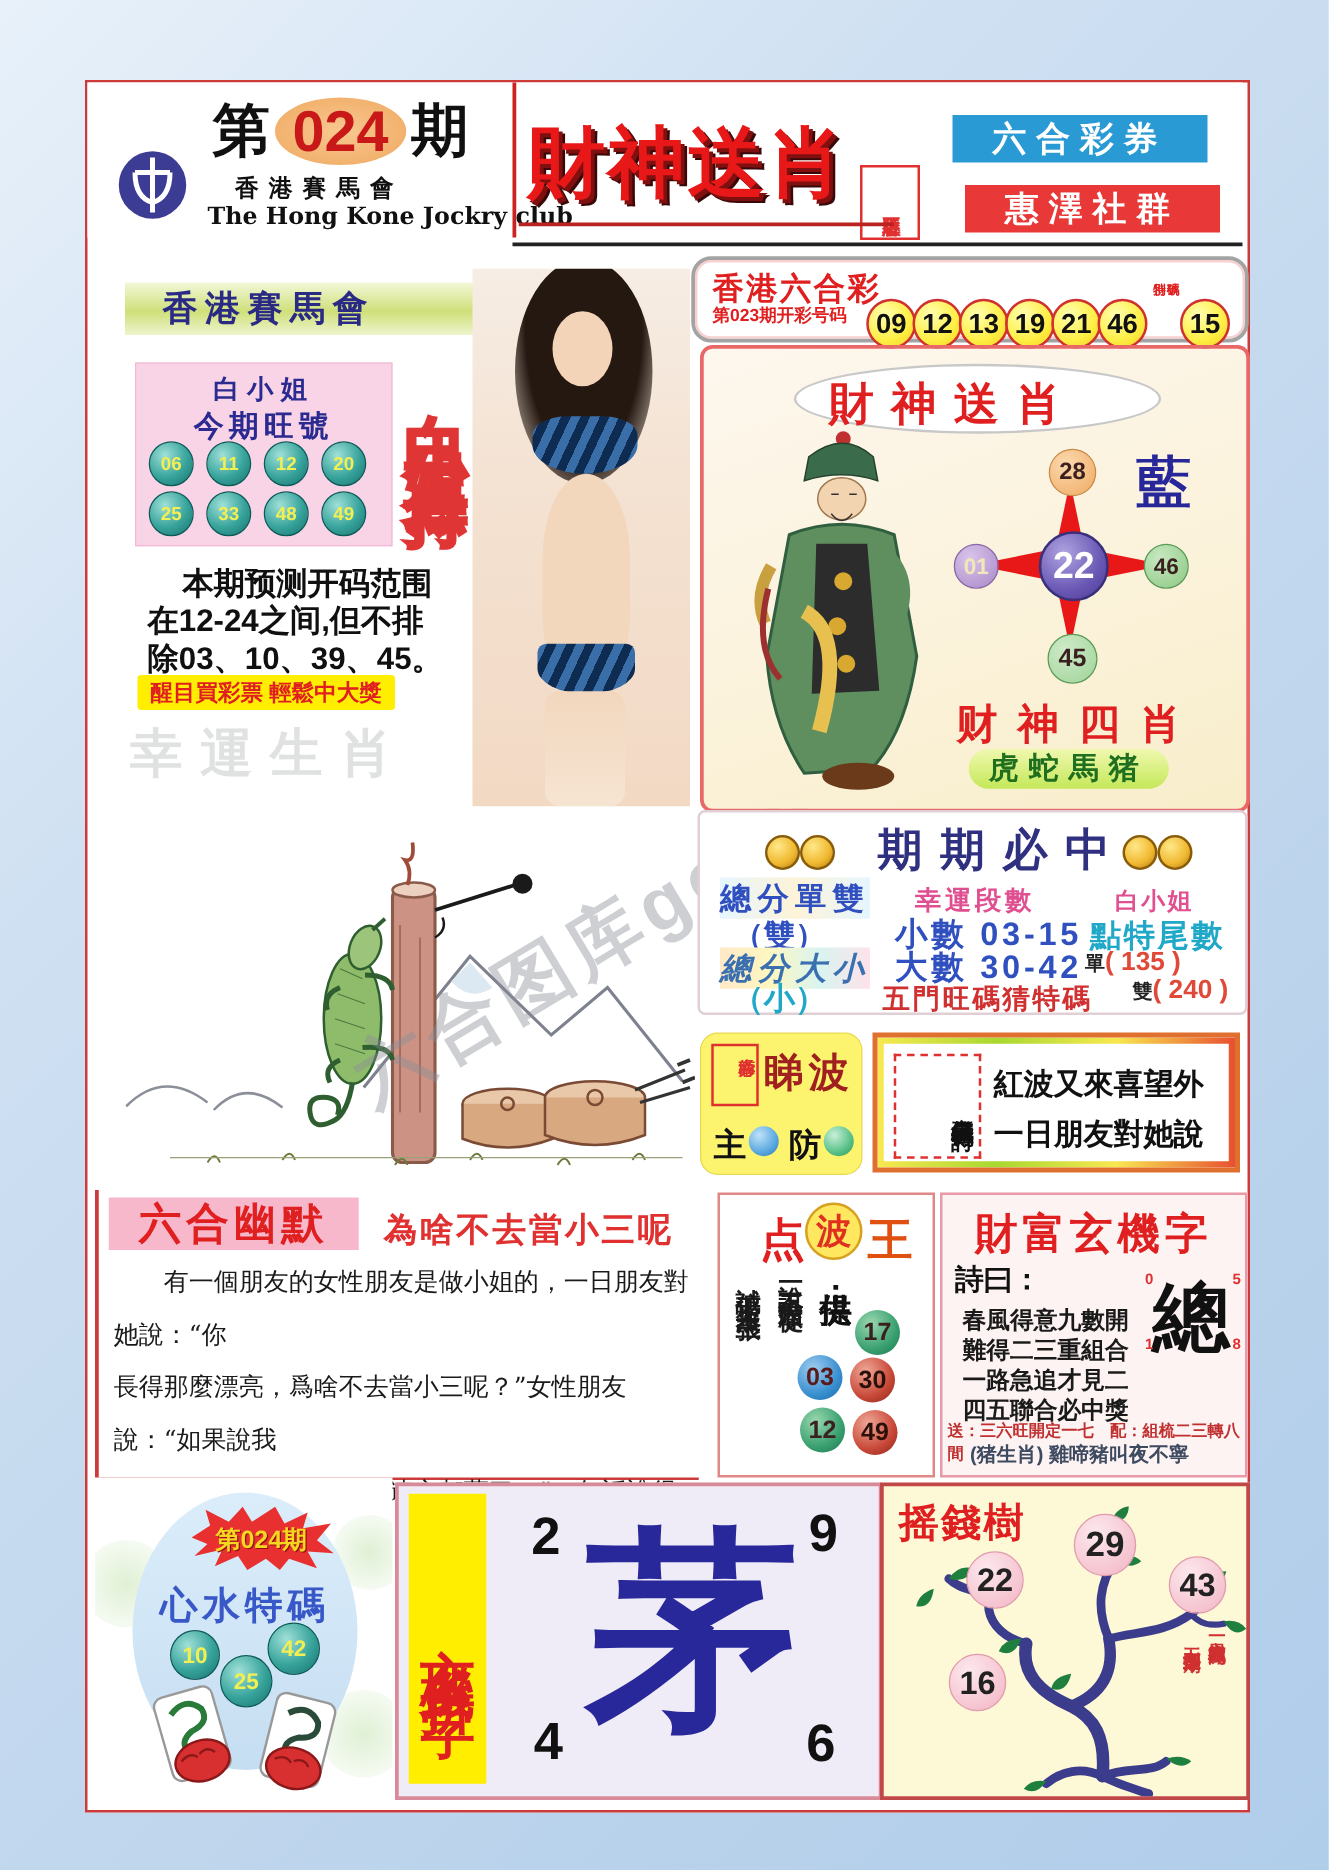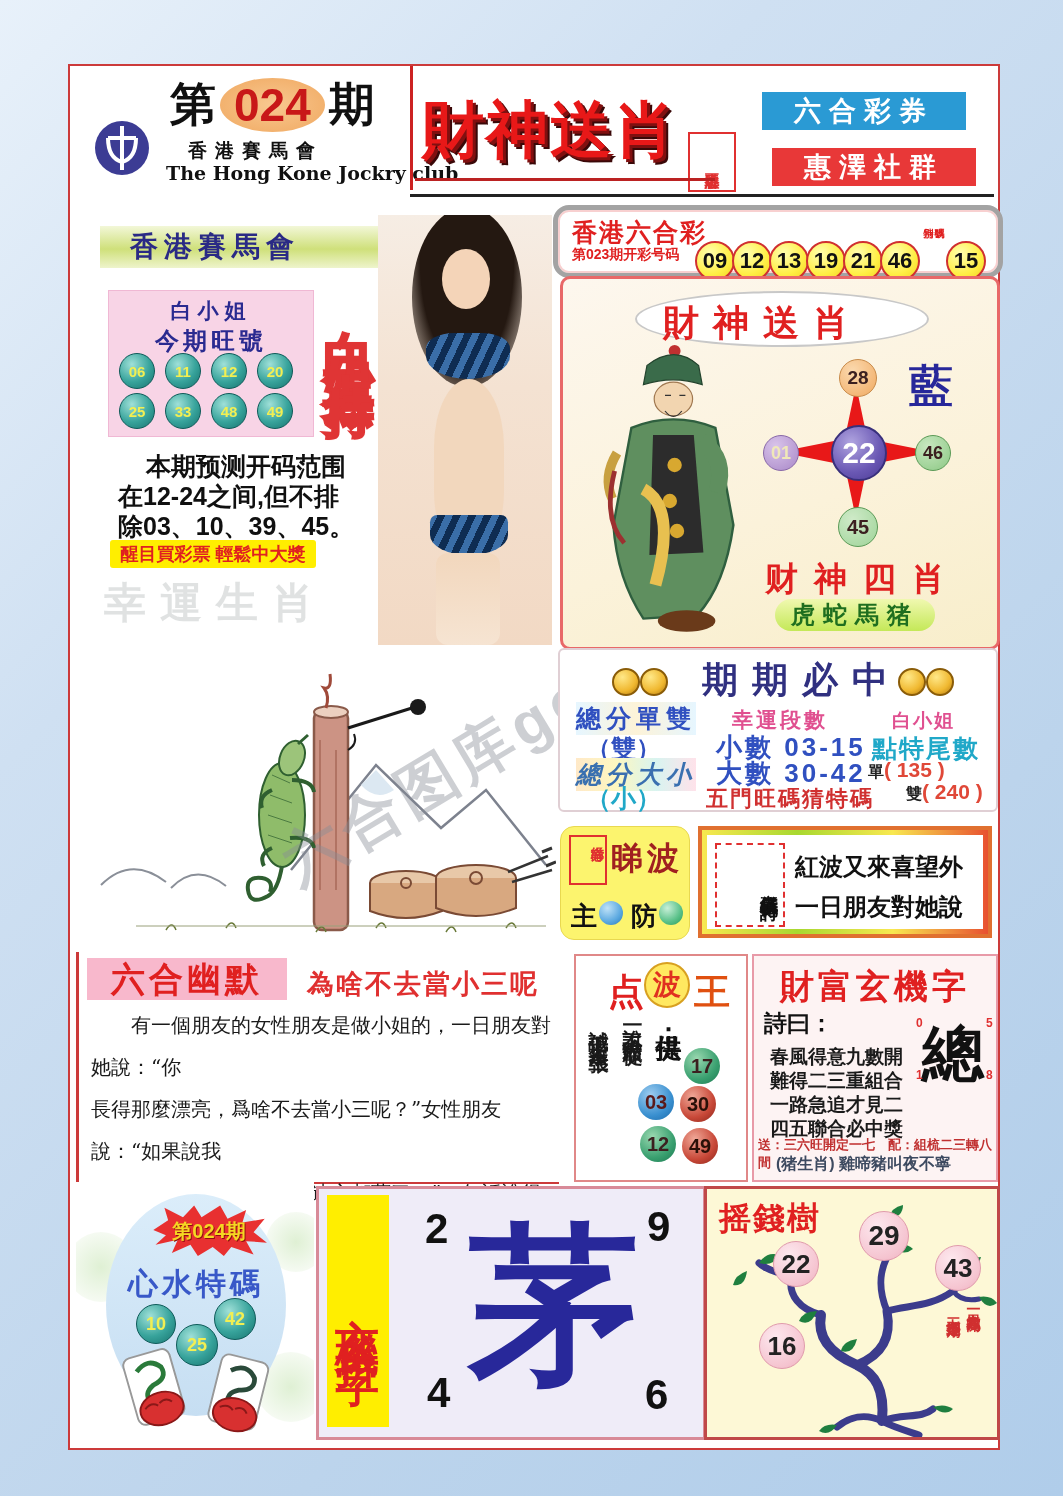--- a/index.html
+++ b/index.html
@@ -58,21 +58,21 @@
               text-shadow:3px 3px 0 #801010,5px 5px 0 #3a0808;font-family:'DejaVu Serif',serif;">財神送肖</div>
   <div class="abs bold vtext" style="left:618px;top:66px;width:44px;height:56px;border:2px solid #e03030;color:#e03030;font-size:15px;
               line-height:20px;letter-spacing:0;display:flex;align-items:center;justify-content:center;">香港正版</div>
   <div class="abs" style="left:345px;top:112px;width:300px;height:3px;background:#bb2222;"></div>
   <div class="abs" style="left:340px;top:128px;width:584px;height:3px;background:#222;"></div>
 
   <div class="abs bold center" style="left:692px;top:26px;width:204px;height:38px;background:#2a9ad4;color:#fff;font-size:27px;letter-spacing:8px;line-height:38px;">六合彩券</div>
   <div class="abs bold center" style="left:702px;top:82px;width:204px;height:38px;background:#e83838;color:#fff;font-size:27px;letter-spacing:8px;line-height:38px;">惠澤社群</div>
 </div>
 
-<div class="abs" style="left:553px;top:205px;width:440px;height:63px;background:#fff;border:5px solid #a3a3a3;border-radius:16px;box-shadow:inset 0 0 0 2px #f8d0d0;">
+<div class="abs" style="left:553px;top:205px;width:440px;height:63px;background:#fff;border:3px solid #a3a3a3;border-radius:16px;box-shadow:inset 0 0 0 2px #f8d0d0;">
   <div class="abs bold" style="left:14px;top:6px;font-size:25px;color:#e02020;letter-spacing:2px;">香港六合彩</div>
   <div class="abs bold" style="left:14px;top:36px;font-size:14px;color:#e02020;">第023期开彩号码</div>
   <div class="abs ball" style="left:137px;top:11px;width:36px;height:36px;font-size:22px;">09</div>
   <div class="abs ball" style="left:174px;top:11px;width:36px;height:36px;font-size:22px;">12</div>
   <div class="abs ball" style="left:211px;top:11px;width:36px;height:36px;font-size:22px;">13</div>
   <div class="abs ball" style="left:248px;top:11px;width:36px;height:36px;font-size:22px;">19</div>
   <div class="abs ball" style="left:285px;top:11px;width:36px;height:36px;font-size:22px;">21</div>
   <div class="abs ball" style="left:322px;top:11px;width:36px;height:36px;font-size:22px;">46</div>
   <div class="abs vtext bold" style="left:363px;top:10px;font-size:10px;color:#e02020;">特別</div>
   <div class="abs vtext bold" style="left:374px;top:10px;font-size:10px;color:#e02020;">號碼</div>

